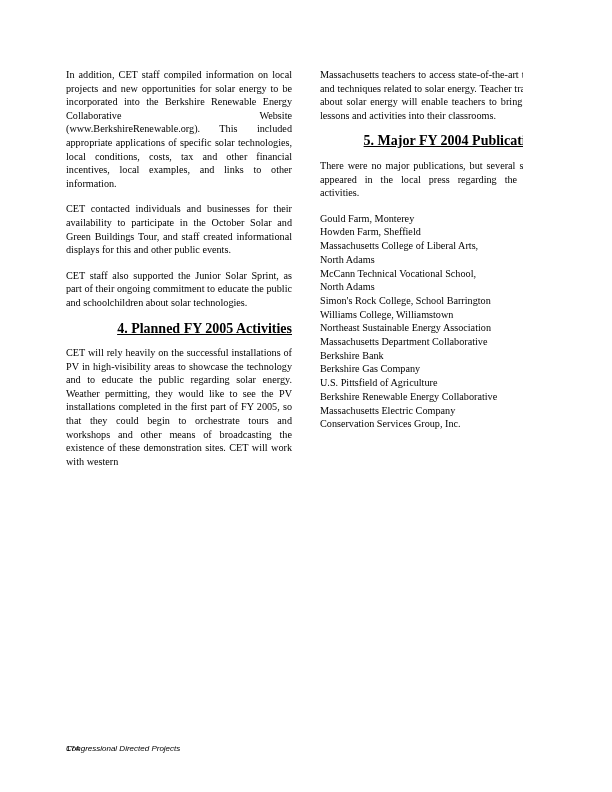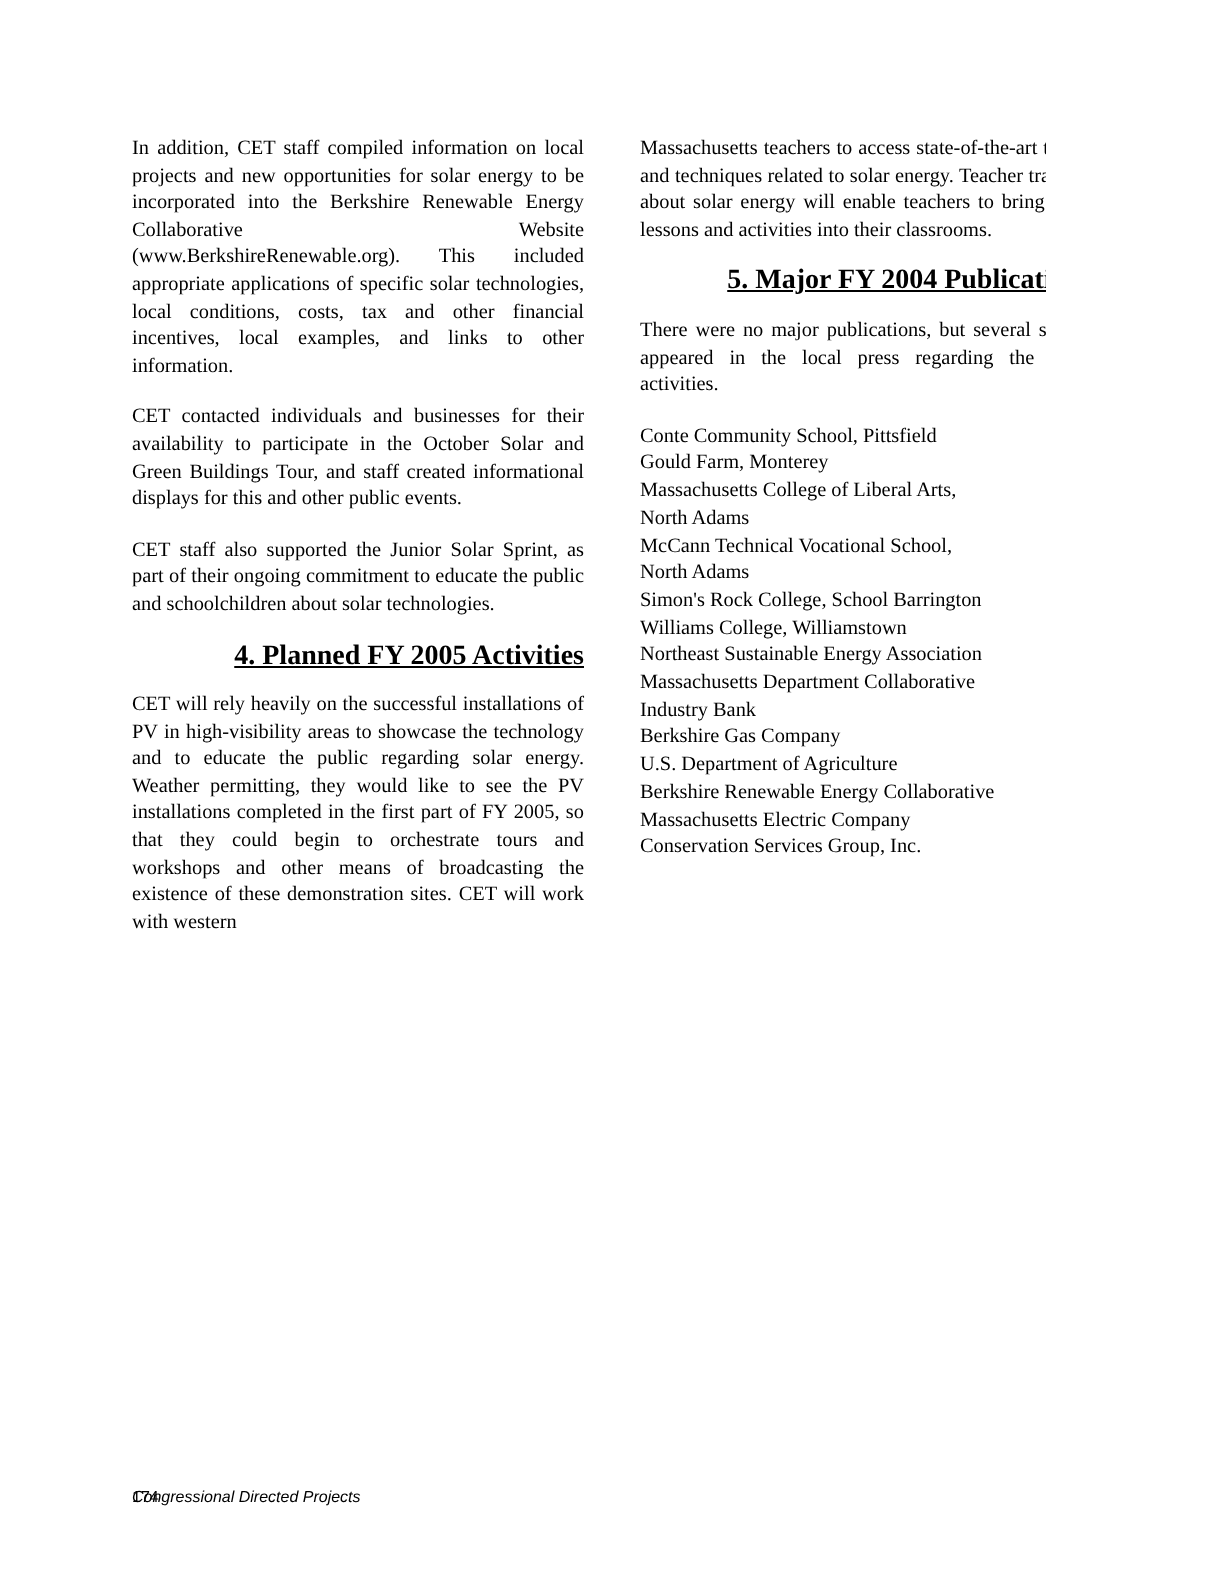--- a/index.html
+++ b/index.html
@@ -95,33 +95,33 @@
       <p class="body">CET staff also supported the Junior Solar Sprint, as part of their ongoing commitment to educate the public and schoolchildren about solar technologies.</p>
       <h2 class="heading">4. Planned FY 2005 Activities</h2>
       <p class="body last">CET will rely heavily on the successful installations of PV in high-visibility areas to showcase the technology and to educate the public regarding solar energy. Weather permitting, they would like to see the PV installations completed in the first part of FY 2005, so that they could begin to orchestrate tours and workshops and other means of broadcasting the existence of these demonstration sites. CET will work with western</p>
     </div>
 
     <div class="col">
       <p class="body">Massachusetts teachers to access state-of-the-art topics and techniques related to solar energy. Teacher training about solar energy will enable teachers to bring solar lessons and activities into their classrooms.</p>
       <h2 class="heading">5. Major FY 2004 Publications</h2>
       <p class="body">There were no major publications, but several stories appeared in the local press regarding the grant activities.</p>
       <ul class="partner-list" id="partner-list">
-          <li>Conte Community School, Pittsfield</li>
           <li>Gould Farm, Monterey</li>
+          <li>Howden Farm, Sheffield</li>
           <li>Massachusetts College of Liberal Arts,
   North Adams</li>
           <li>McCann Technical Vocational School,
   North Adams</li>
           <li>Simon's Rock College, School Barrington</li>
           <li>Williams College, Williamstown</li>
           <li>Northeast Sustainable Energy Association</li>
           <li>Massachusetts Department Collaborative</li>
-          <li>Industry Bank</li>
+          <li>Berkshire Bank</li>
           <li>Berkshire Gas Company</li>
-          <li>U.S. Department of Agriculture</li>
+          <li>U.S. Pittsfield of Agriculture</li>
           <li>Berkshire Renewable Energy Collaborative</li>
           <li>Massachusetts Electric Company</li>
           <li>Conservation Services Group, Inc.</li>
         </ul>
     </div>
 
   </div>
 
   <div class="footer">
     <div class="footer-left">Congressional Directed Projects</div>

